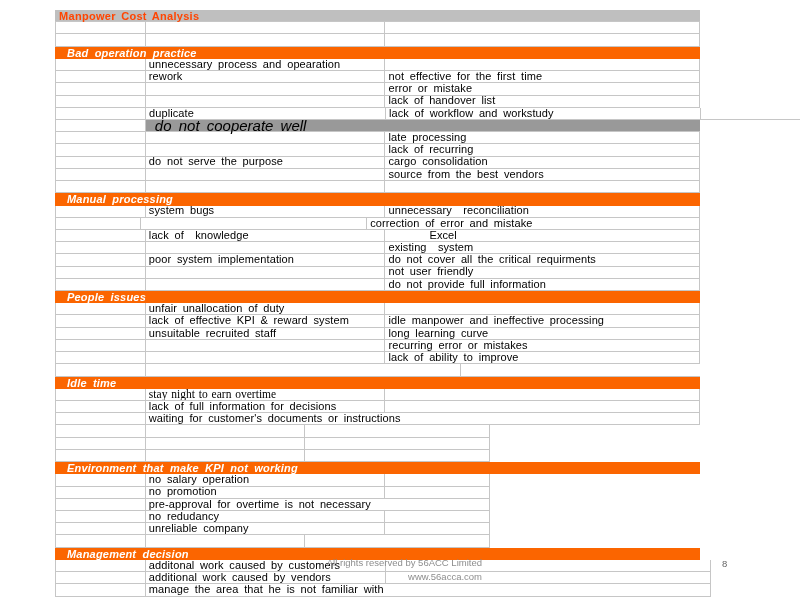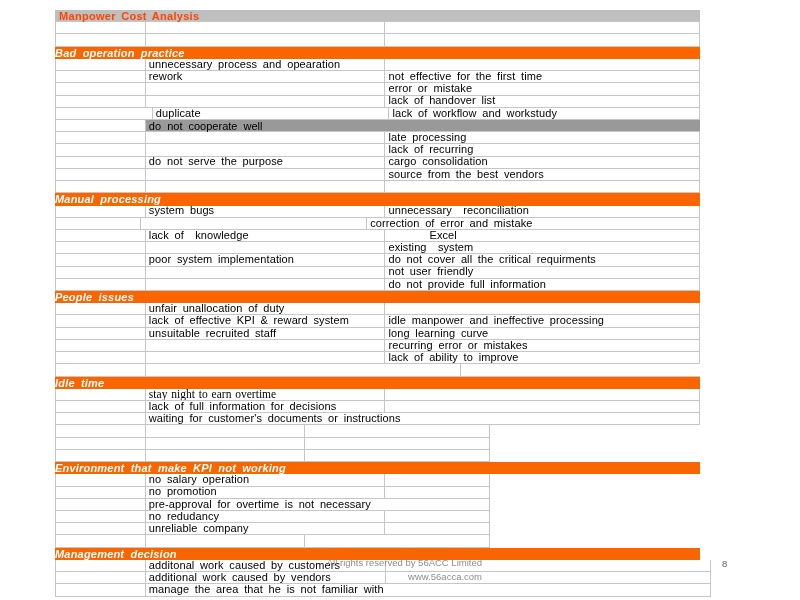--- a/index.html
+++ b/index.html
@@ -15,23 +15,23 @@
         padding:0 0 0 3px;color:#000;word-spacing:2.5px;letter-spacing:0.1px;
         display:flex;align-items:center;}
   .cA{padding:0;}
   .no-clip{overflow:visible;border-right:none;position:relative;z-index:2;}
   .cell-merged{box-sizing:border-box;height:100%;white-space:pre;overflow:visible;
         display:flex;align-items:center;}
   .title-cell{background:var(--title-bg);color:var(--title-text);font-weight:bold;
         font-size:11px;letter-spacing:0.3px;padding-left:4px;word-spacing:2px;}
   .banner-row{background:var(--banner-bg);}
   .banner-cell{color:#ffffff;font-weight:bold;font-style:italic;font-size:11px;
-        padding-left:0;word-spacing:3px;letter-spacing:0.2px;}
-  .highlight-cell{background:var(--highlight-bg);font-size:11px;
-        padding-left:3px;word-spacing:3px;}
+        padding-left:12px;word-spacing:3px;letter-spacing:0.2px;}
+  .highlight-cell{background:var(--highlight-bg);font-style:italic;font-size:15px;
+        padding-left:9px;word-spacing:3px;}
   .serif{font-family:"Liberation Serif", serif;font-size:11.5px;word-spacing:1px;letter-spacing:0;}
   .watermark{position:absolute;top:556px;right:318px;text-align:right;
         color:rgba(135,135,135,0.95);font-size:9.5px;line-height:13.5px;z-index:5;}
   .page-number{position:absolute;left:722px;top:558px;font-size:9.5px;color:#666666;}
 </style>
 </head>
 <body>
 
 <div class="slide">
   <div id="table-root">
@@ -64,21 +64,21 @@
       <div class="row " style="width: 645px;">
         <div class="cell cA" style="width: 90px;"></div>
         <div class="cell cB" style="width: 240px;"></div>
         <div class="cell cC" style="width: 315px;">error or mistake</div>
       </div>
       <div class="row " style="width: 645px;">
         <div class="cell cA" style="width: 90px;"></div>
         <div class="cell cB" style="width: 240px;"></div>
         <div class="cell cC" style="width: 315px;">lack of handover list</div>
       </div>
-      <div class="row " style="width: 645px; padding-left: 8px;">
+      <div class="row " style="width: 745px;">
         <div class="cell cA" style="width: 90px;"></div>
         <div class="cell cB" style="width: 240px;">duplicate</div>
         <div class="cell cC" style="width: 315px;">lack of workflow and workstudy</div>
       </div>
       <div class="row " style="width: 645px;">
         <div class="cell cA" style="width: 90px;"></div>
         <div class="cell-merged highlight-cell" style="width: 555px;">do not cooperate well</div>
       </div>
       <div class="row " style="width: 645px;">
         <div class="cell cA" style="width: 90px;"></div>

